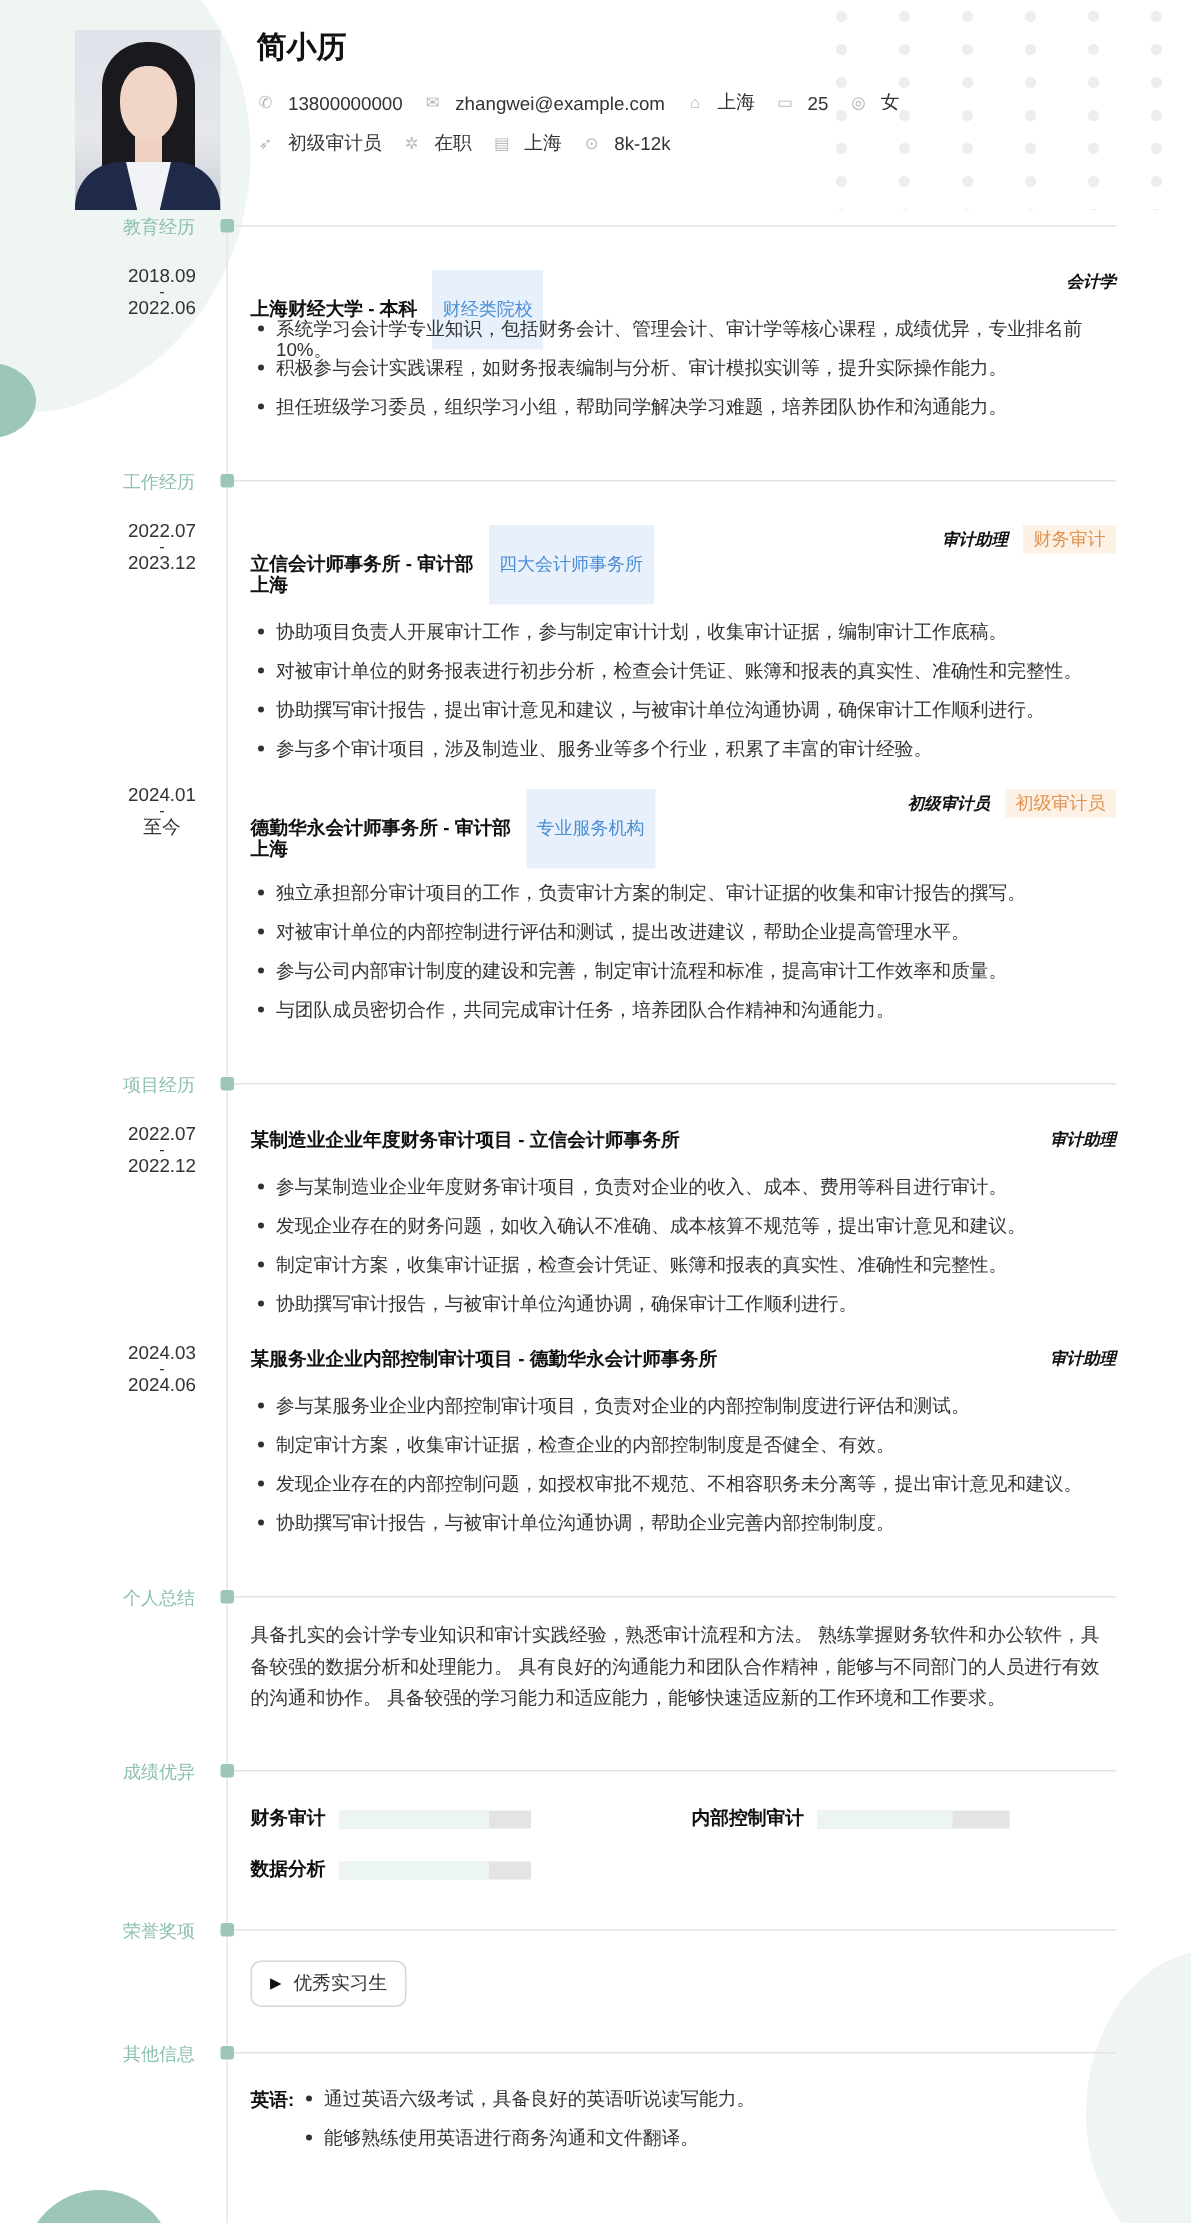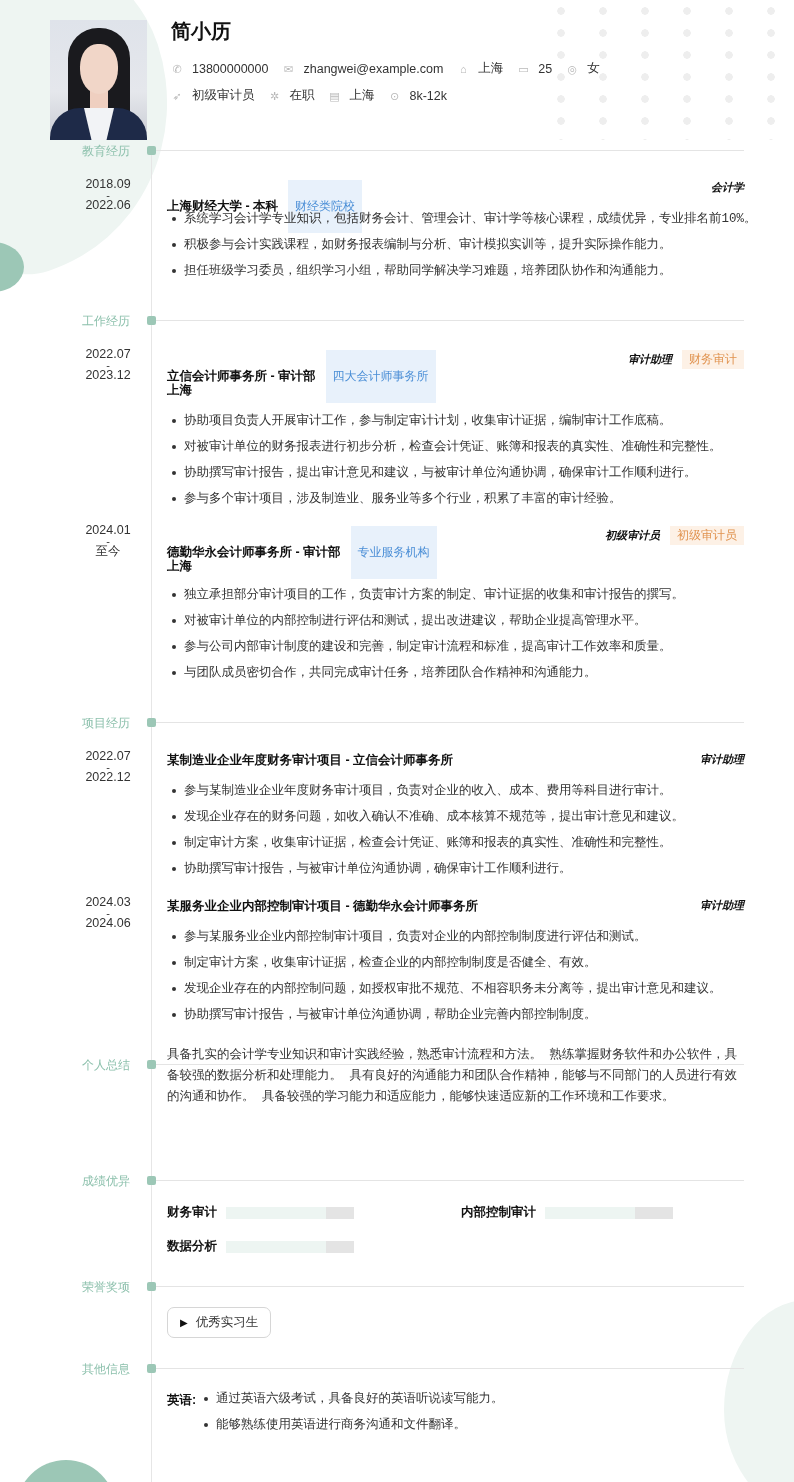--- a/index.html
+++ b/index.html
@@ -121,32 +121,32 @@
       background: #e8f1fb; color: #4a8ed6;
     }
     .tag-orange {
       margin-left: 10px; padding: 1px 7px; font-size: 12px;
       background: #fdf1e6; color: #e0924e;
     }
     .role { font-size: 11px; font-weight: bold; color: #111; font-style: italic; }
     .loc {
       position: absolute; left: 167px; font-size: 12.5px; font-weight: bold; color: #111; z-index: 2;
     }
-    .bullets { position: absolute; left: 167px; width: 590px; z-index: 2; font-family: Liberation Mono, monospace; }
+    .bullets { position: absolute; left: 167px; width: 590px; z-index: 2; }
     .bullets li {
       list-style: none; position: relative; padding-left: 17px;
       font-size: 12.5px; color: #333; height: 26px; line-height: 14px;
     }
     .bullets li::before {
       content: ""; position: absolute; left: 5px; top: 5px;
       width: 4px; height: 4px; background: #333; border-radius: 50%;
     }
     .summary {
-      position: absolute; left: 167px; top: 1045px; width: 577px;
-      font-size: 12.5px; color: #333; line-height: 21px; z-index: 2; font-family: Liberation Mono, monospace;
+      position: absolute; left: 167px; top: 1080px; width: 577px;
+      font-size: 12.5px; color: #333; line-height: 21px; z-index: 2;
     }
     .skill {
       position: absolute; display: flex; align-items: center; z-index: 2;
     }
     .skill-label { font-size: 12.5px; font-weight: bold; color: #111; margin-right: 9px; }
     .skill-bar {
       width: 128px; height: 12px; background: #e4e4e4; position: relative;
     }
     .skill-fill { position: absolute; left: 0; top: 0; height: 12px; background: #edf5f2; }
     .award-btn {

